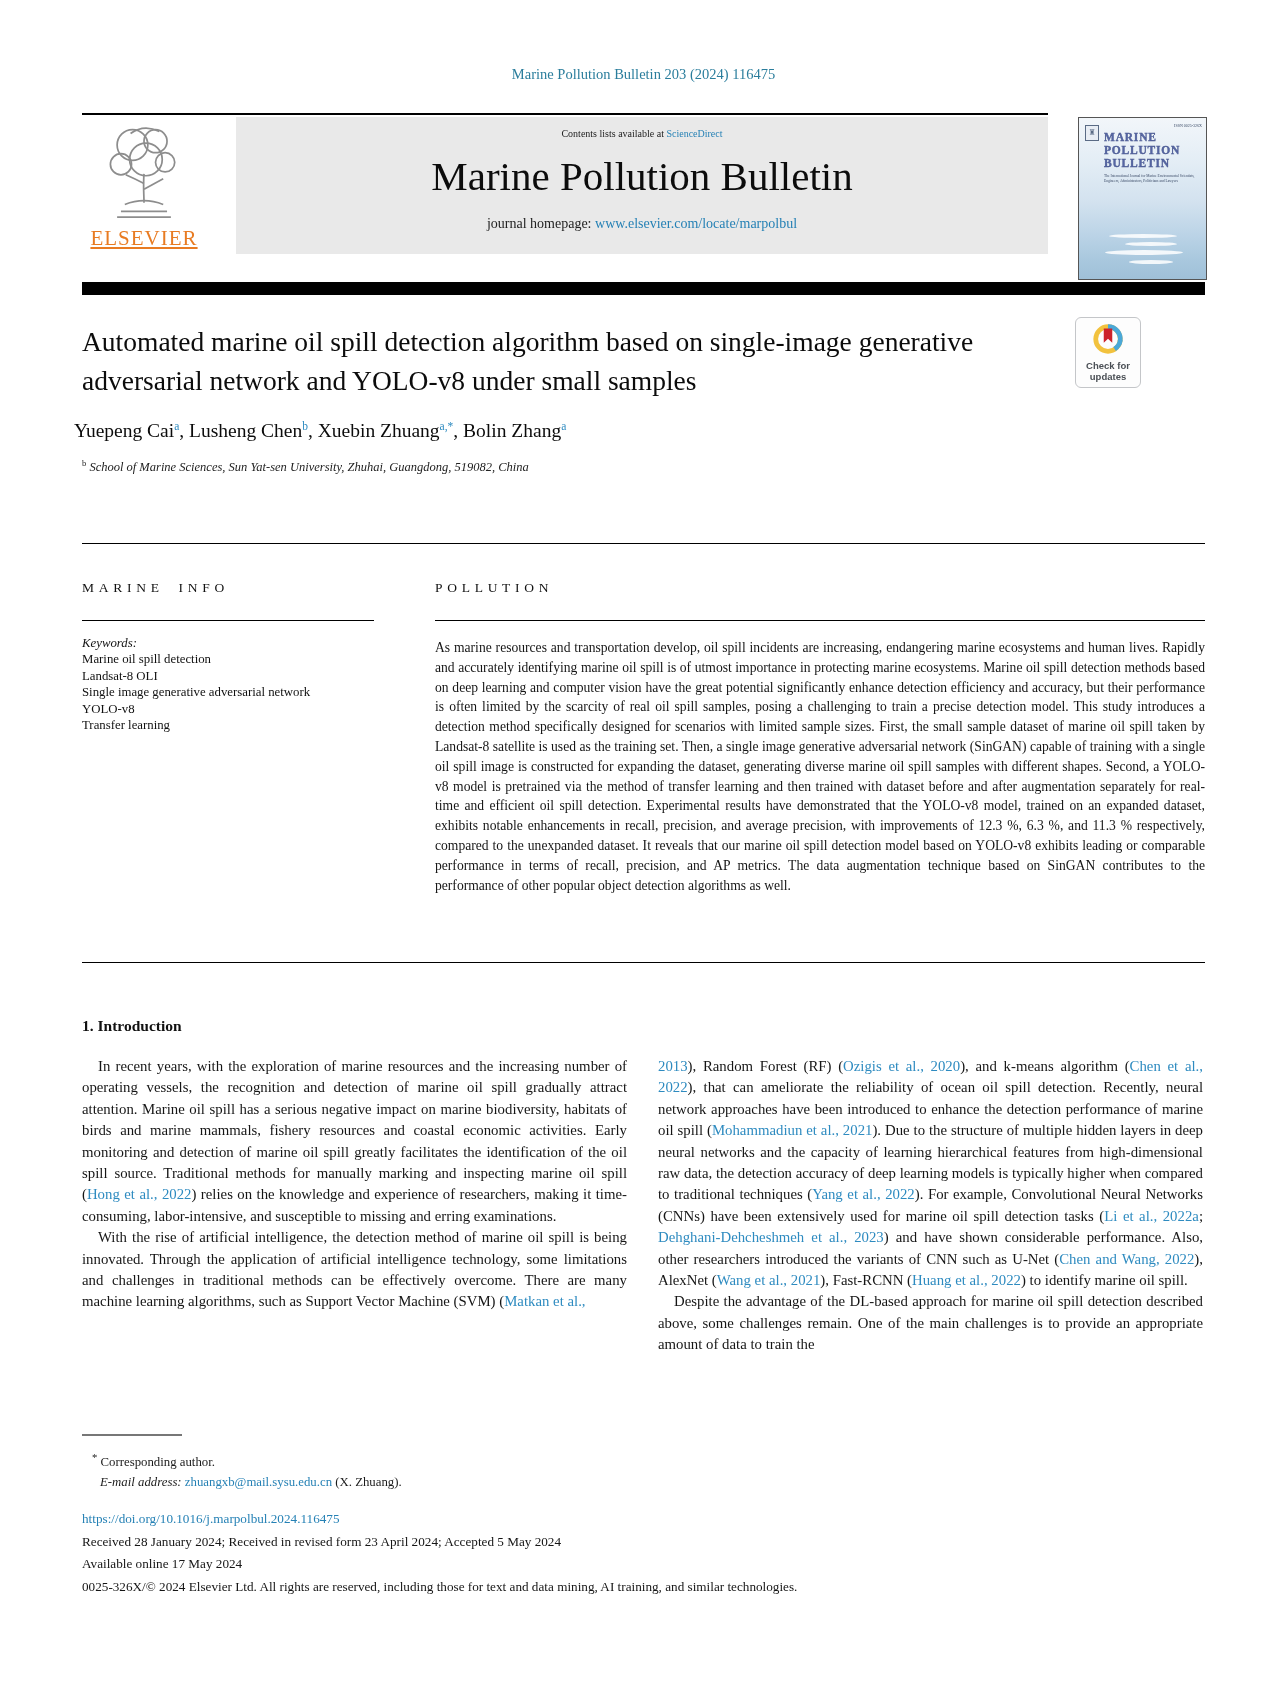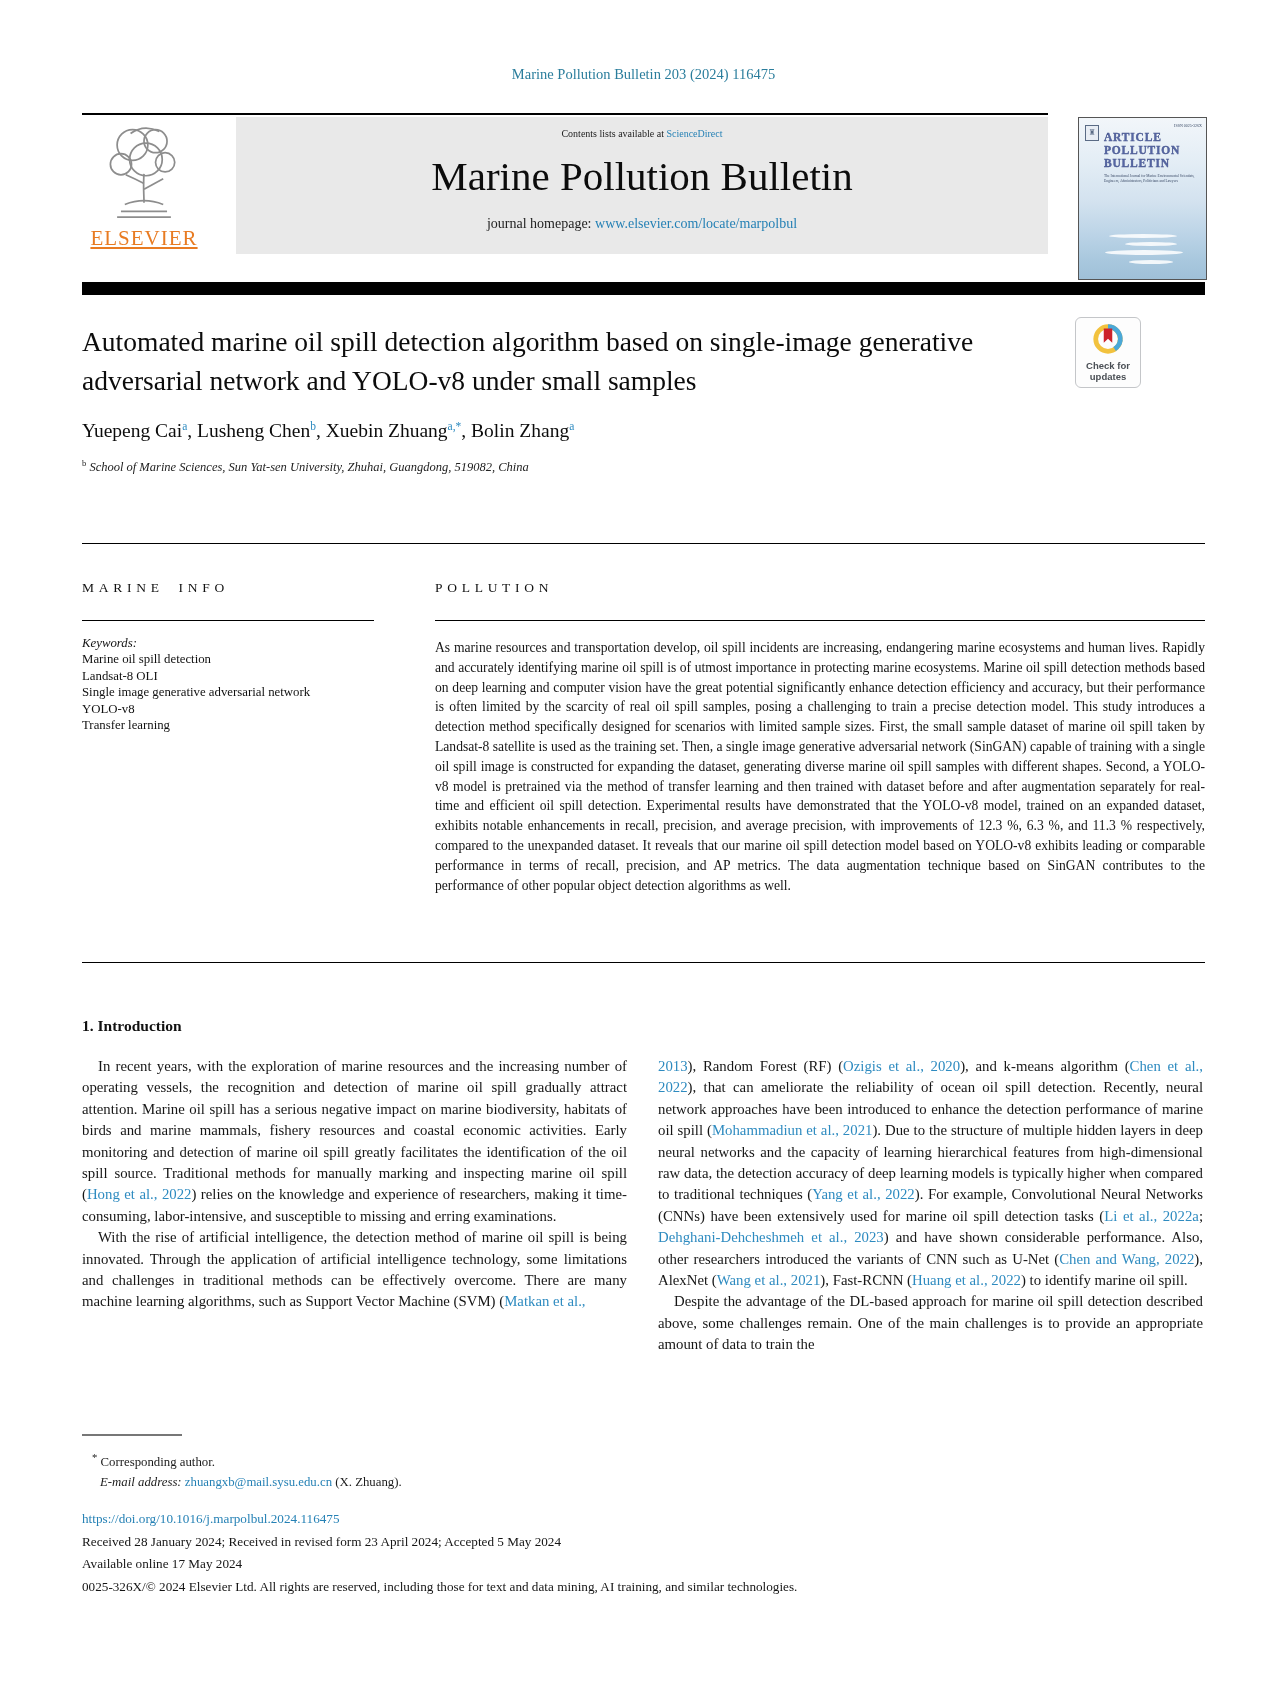--- a/index.html
+++ b/index.html
@@ -36,21 +36,21 @@
   .streak{position:absolute;background:rgba(255,255,255,.85);border-radius:50%;filter:blur(.7px);}
   
   .black-bar{left:82px;top:282px;width:1123px;height:13px;background:#000;}
   
   .art-title{left:82px;top:322px;width:910px;font-size:27.5px;line-height:39px;color:#0c0c0c;}
   .badge{left:1075px;top:317px;width:64px;height:69px;border:1.5px solid #c4c6c9;border-radius:6px;
     background:#fdfdfd;text-align:center;}
   .badge .blabel{font-size:9.5px;line-height:10.5px;color:#4a4f55;font-weight:700;
     font-family:"Liberation Sans",sans-serif;margin-top:1px;}
   
-  .authors{left:82px;top:419px;font-size:19.5px;color:#0c0c0c;}
+  .authors{left:74px;top:419px;font-size:19.5px;color:#0c0c0c;}
   .authors sup{font-size:11.5px;color:#2e8bc0;}
   .affils{left:82px;top:455px;font-size:12.5px;font-style:italic;line-height:17.5px;color:#222;}
   .affils sup{font-size:8.5px;font-style:normal;}
   
   .sect-rule-top{left:82px;top:543px;width:1123px;height:1px;background:#000;}
   .sect-rule-bot{left:82px;top:962px;width:1123px;height:1px;background:#000;}
   .info-col{left:82px;top:580px;width:292px;}
   .abst-col{left:435px;top:580px;width:770px;}
   .blockhead{font-size:13.5px;letter-spacing:.35em;word-spacing:.5em;color:#111;}
   .headrule{height:1px;background:#000;border:none;margin:24px 0 0 0;}
@@ -105,21 +105,21 @@
   <div class="jtitle">Marine Pollution Bulletin</div>
   <div class="homepage">
     <span>journal homepage: </span><span class="link">www.elsevier.com/locate/marpolbul</span>
   </div>
 </div>
 
 <div class="abs cover">
   <div class="emblem">♜</div>
   <div class="issn">ISSN 0025-326X</div>
   <div class="ctitle">
-    <div>ARTICLE</div>
+    <div>MARINE</div>
     <div>POLLUTION</div>
     <div>BULLETIN</div>
   </div>
   <div class="csub">The International Journal for Marine Environmental Scientists, Engineers, Administrators, Politicians and Lawyers</div>
   <div class="streak" style="left:30px;top:116px;width:68px;height:4px;"></div>
   <div class="streak" style="left:46px;top:124px;width:52px;height:4px;"></div>
   <div class="streak" style="left:26px;top:132px;width:78px;height:5px;"></div>
   <div class="streak" style="left:50px;top:142px;width:44px;height:4px;"></div>
 </div>
 

